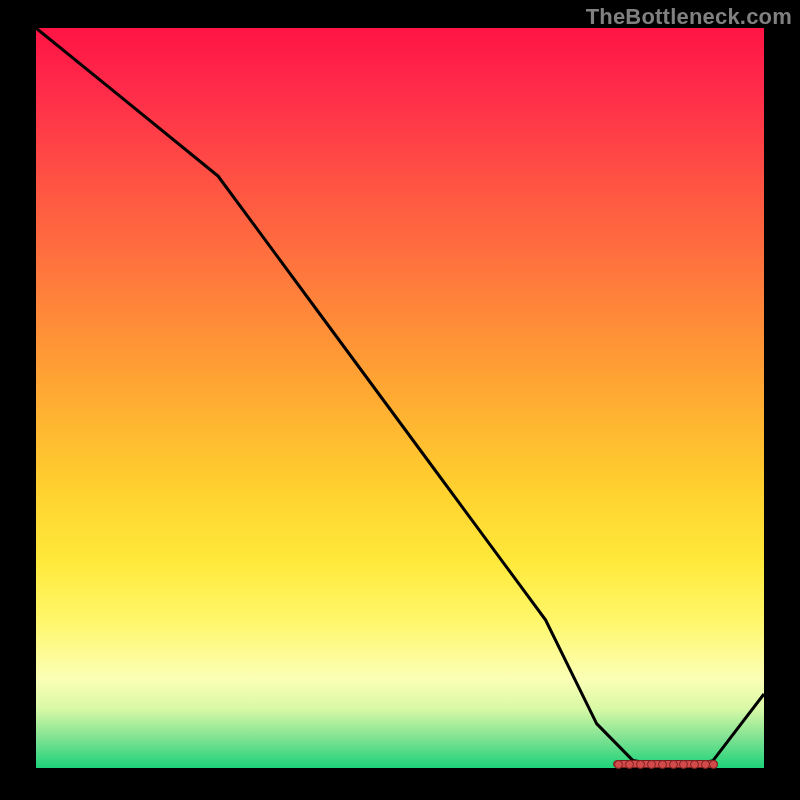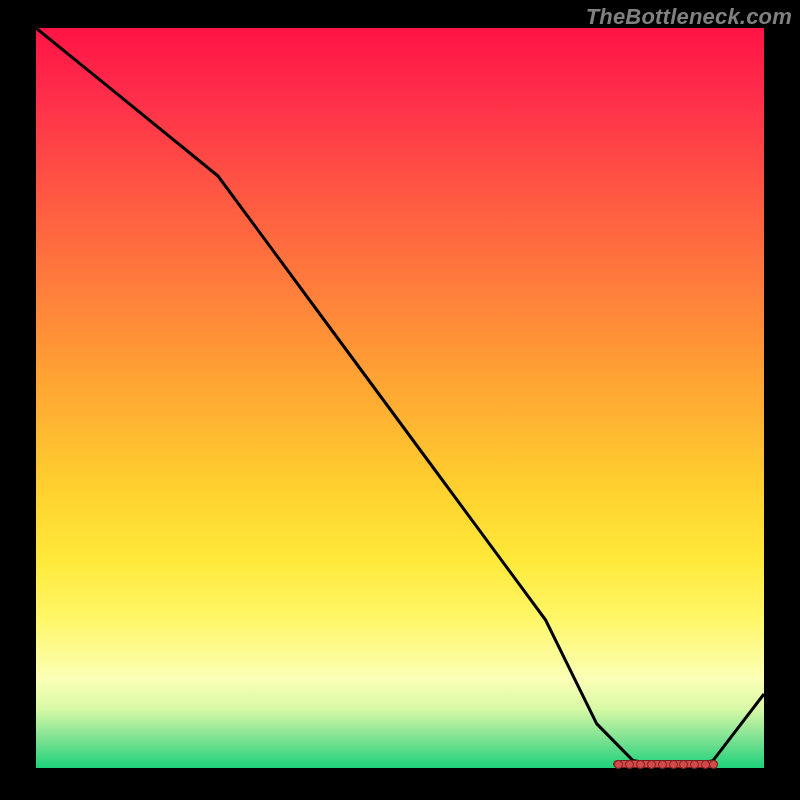--- a/index.html
+++ b/index.html
@@ -9,21 +9,20 @@
     height: 800px;
     background: #000;
     font-family: Arial, Helvetica, sans-serif;
     overflow: hidden;
   }
   .frame {
     position: relative;
     width: 800px;
     height: 800px;
     background: #000;
-    font-style: italic;
   }
   .watermark {
     position: absolute;
     top: 4px;
     right: 8px;
     color: #808080;
     font-size: 22px;
     font-weight: 600;
     letter-spacing: 0.2px;
     z-index: 5;

